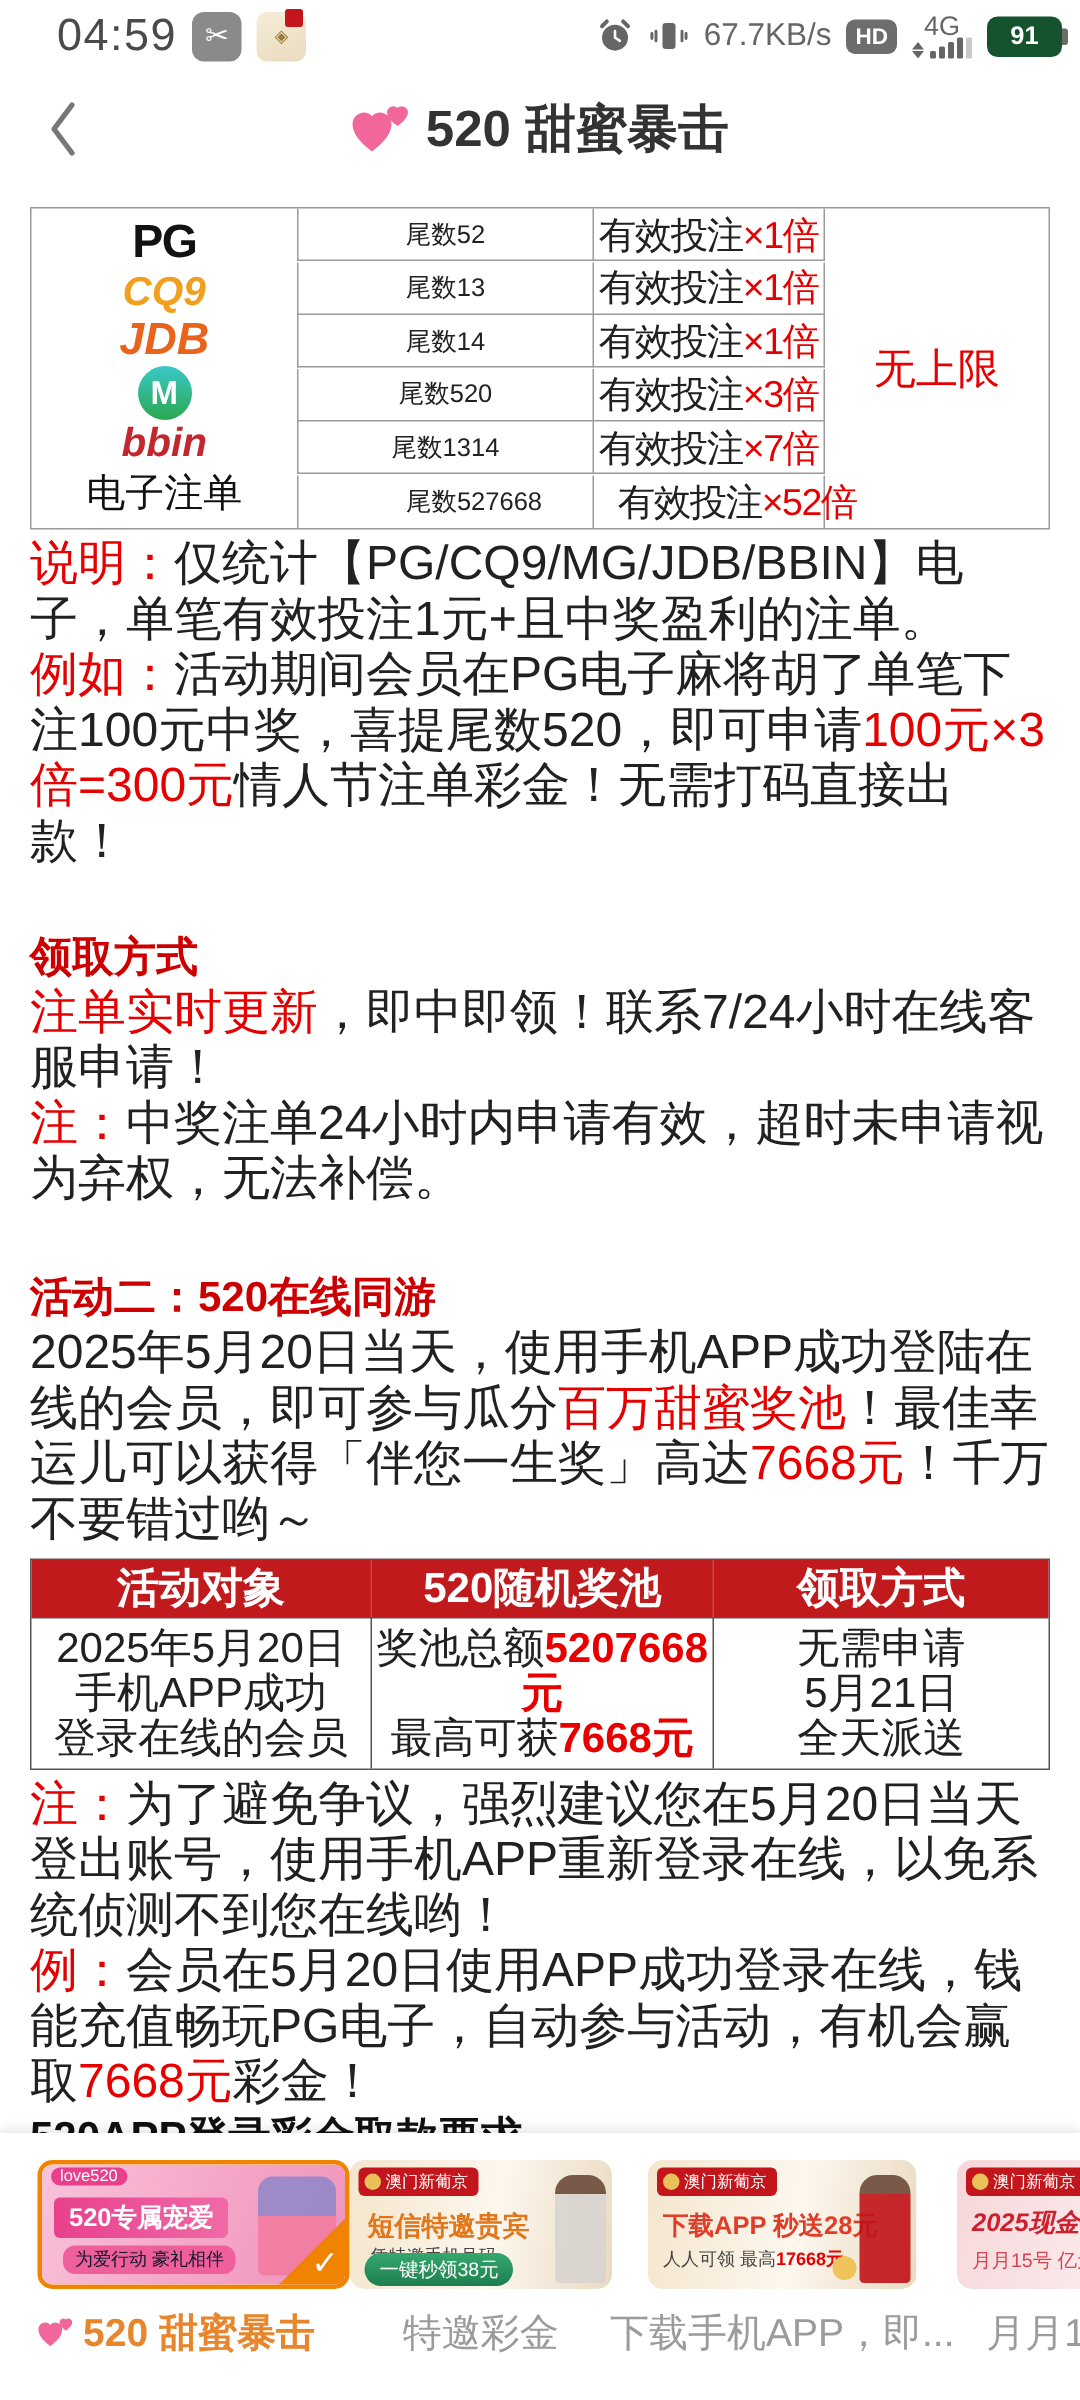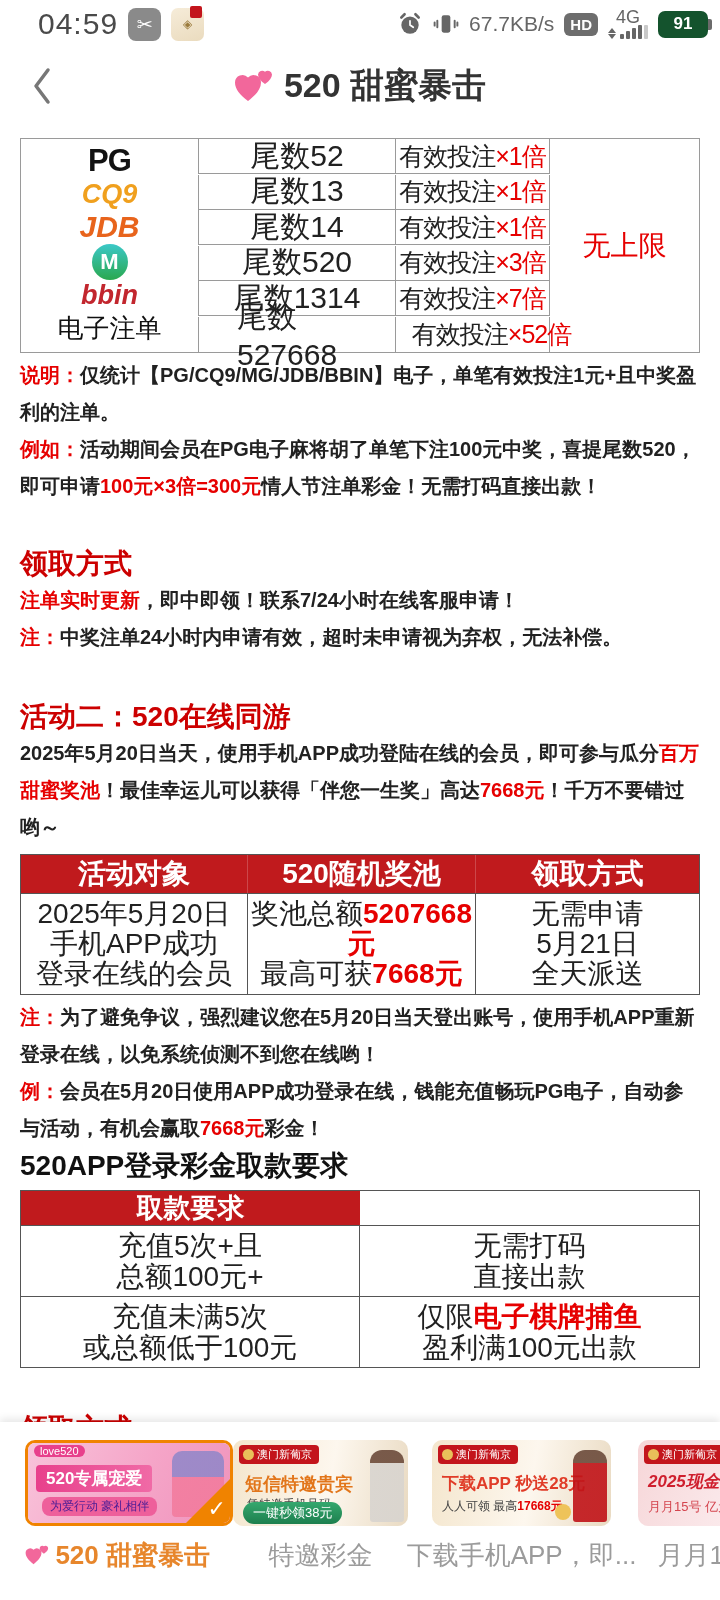--- a/index.html
+++ b/index.html
@@ -38,30 +38,30 @@
 
   
   .nav { height:84px; display:flex; align-items:center; position:relative; }
   .back { position:absolute; left:22px; top:22px; width:40px; height:40px; display:flex;
     align-items:center; justify-content:center; }
   .titlewrap { margin:0 auto; display:flex; align-items:center; gap:10px; }
   .title { font-size:34px; font-weight:bold; color:#333; }
 
   
   .content { padding:0 20px; }
-  p.body { font-size:20px; line-height:37px; color:#212121;font-weight:bold; }
+  p.body { font-size:32px; line-height:37px; color:#212121; }
   .red { color:#e60000; }
   h3.redhead { font-size:28px; font-weight:bold; color:#cc0000; line-height:37px; }
   h3.blackhead { font-size:28px; font-weight:bold; color:#111; line-height:37px; }
 
   
   .t1 { display:grid; grid-template-columns:177px 198px 154px auto; border:1px solid #9a9a9a;
     margin-top:10px; }
   .t1 .cell { display:flex; align-items:center; justify-content:center; height:35px;
-    border-bottom:1px solid #9a9a9a; font-size:30px; }
+    border-bottom:1px solid #9a9a9a; font-size:17px; }
   .t1 .tailc { grid-column:2; border-right:1px solid #9a9a9a; border-left:1px solid #9a9a9a; }
   .t1 .multc { grid-column:3; border-right:1px solid #9a9a9a; font-size:25px; letter-spacing:-1px; white-space:nowrap; }
   .t1 .last { border-bottom:none;padding-left:38px; }
   .t1 .prov { grid-column:1; grid-row:1/7; display:flex; flex-direction:column; align-items:center;
     justify-content:space-between; padding:4px 0 6px; }
   .t1 .cap { grid-column:4; grid-row:1/7; display:flex; align-items:center; justify-content:center;
     font-size:28px; }
   .logo-pg { font-size:31px; font-weight:900; letter-spacing:-1px; color:#121212; }
   .logo-cq9 { font-size:27px; font-weight:800; color:#f0a01e; font-style:italic; }
   .logo-jdb { font-size:30px; font-weight:900; color:#e8641c; font-style:italic; }
@@ -94,21 +94,21 @@
     box-shadow:0 -3px 8px rgba(0,0,0,0.10); z-index:5; }
   .thumb { position:absolute; top:18px; height:86px; border-radius:10px; overflow:hidden; }
   .thumb.sel { border:3px solid #f08300; }
   .tlabel { position:absolute; top:116px; height:34px; display:flex; align-items:center;
     justify-content:center; gap:6px; font-size:26px; color:#9b9b9b; white-space:nowrap; }
   .tlabel.sel { color:#e7862c; font-weight:bold; }
   .banner1 { width:100%; height:100%; background:linear-gradient(115deg,#f8c3da,#f5a5c8 55%,#ef93bb);
     position:relative; }
   .ribbon1 { position:absolute; left:8px; top:22px; background:linear-gradient(90deg,#e8408c,#f06aa6);
     color:#fff; font-size:17px; font-weight:bold; padding:2px 10px; border-radius:4px; }
-  .ribbon2 { position:absolute; left:14px; top:54px; background:#ee5f9b; color:#4c1d95; font-size:12px;
+  .ribbon2 { position:absolute; left:14px; top:54px; background:#ee5f9b; color:#0f172a; font-size:12px;
     padding:1px 8px; border-radius:8px; }
   .b1badge { position:absolute; left:6px; top:2px; color:#fff; font-size:11px; background:#e8408c;
     border-radius:8px; padding:0 6px; }
   .couple { position:absolute; right:6px; top:8px; width:52px; height:66px;
     background:linear-gradient(180deg,#8f86c9 40%,#f27a9c 40%); border-radius:10px 10px 4px 4px; opacity:.85; }
   .checkwedge { position:absolute; right:-1px; bottom:-1px; width:0; height:0;
     border-left:46px solid transparent; border-bottom:46px solid #f08300; }
   .checkmark { position:absolute; right:4px; bottom:1px; color:#fff; font-size:22px; font-weight:bold; }
   .banner-cream { width:100%; height:100%; position:relative;
     background:linear-gradient(100deg,#f4e6cd,#fdf7ee 55%,#e9dac2); }

